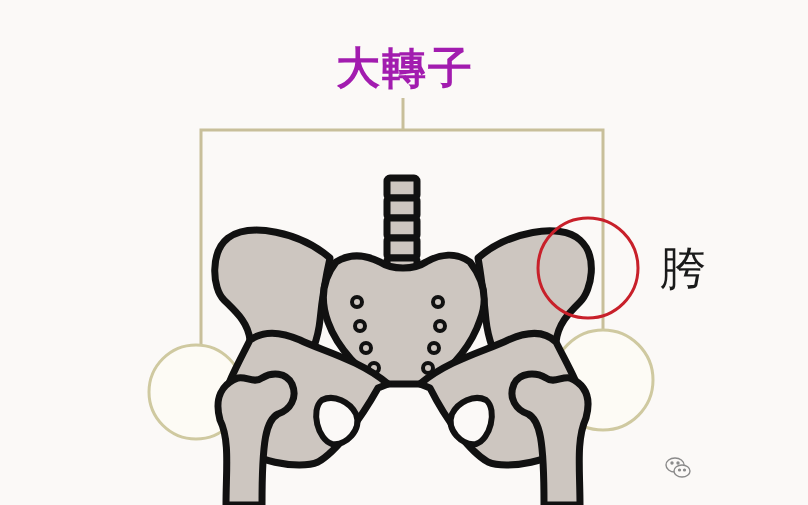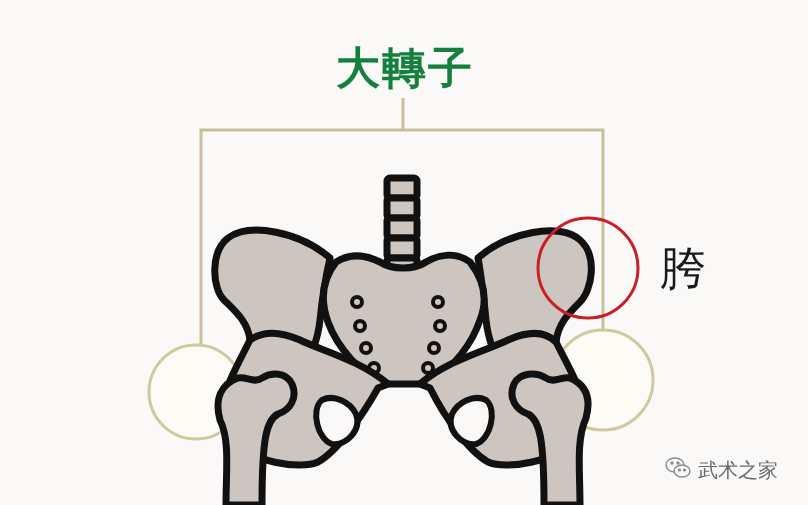--- a/index.html
+++ b/index.html
@@ -5,21 +5,21 @@
     html, body { margin: 0; padding: 0; }
     body {
       width: 808px; height: 505px; overflow: hidden;
       background: #fbf9f7;
       position: relative;
       font-family: "DejaVu Sans", sans-serif;
     }
     #stage { position: absolute; left: 0; top: 0; width: 808px; height: 505px; }
     .title-label {
       position: absolute; left: 300px; top: 38px; width: 210px; text-align: center;
-      font-size: 44px; font-weight: bold; color: #15803d; letter-spacing: 2px;
+      font-size: 44px; font-weight: bold; color: #a21caf; letter-spacing: 2px;
       line-height: 60px;
     }
     .side-label {
       position: absolute; left: 660px; top: 238px;
       font-size: 46px; color: #1a1a1a; line-height: 60px;
     }
     .watermark {
       position: absolute; left: 664px; top: 456px;
       display: flex; align-items: center; gap: 6px;
       color: #6a6a6a; font-size: 20px;
@@ -137,15 +137,14 @@
     <span>
       <svg viewBox="0 0 28 24" fill="none" stroke="#8a8a8a" stroke-width="1.4">
         <ellipse cx="11" cy="9" rx="9" ry="7"></ellipse>
         <ellipse cx="18" cy="15" rx="8" ry="6" fill="#fbf9f7"></ellipse>
         <circle cx="8" cy="7" r="1" fill="#8a8a8a"></circle>
         <circle cx="14" cy="7" r="1" fill="#8a8a8a"></circle>
         <circle cx="15.5" cy="14" r="0.9" fill="#8a8a8a"></circle>
         <circle cx="20.5" cy="14" r="0.9" fill="#8a8a8a"></circle>
       </svg>
     </span>
-    <span>武术之家</span>
   </div>
 </div>
 
 </body></html>

